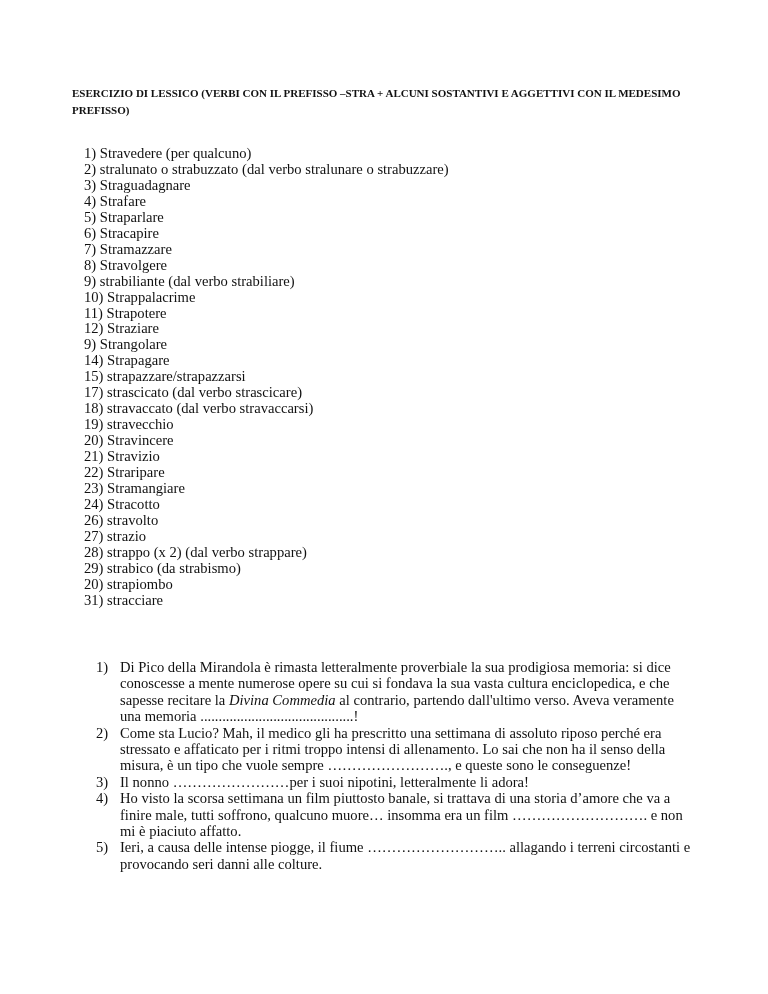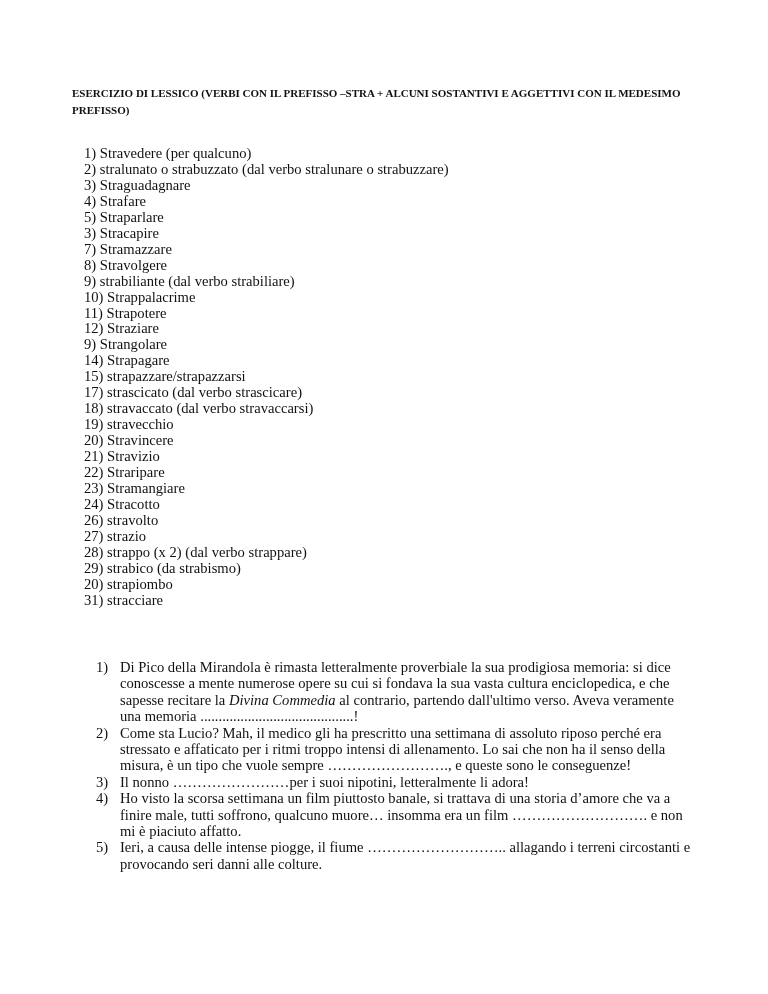--- a/index.html
+++ b/index.html
@@ -78,21 +78,21 @@
 <div class="page">
 
   <h1 class="title">ESERCIZIO DI LESSICO (VERBI CON IL PREFISSO –STRA + ALCUNI SOSTANTIVI E AGGETTIVI CON IL MEDESIMO PREFISSO)</h1>
 
   <ul class="vocab-list">
     <li>1) Stravedere (per qualcuno)</li>
     <li>2) stralunato o strabuzzato (dal verbo stralunare o strabuzzare)</li>
     <li>3) Straguadagnare</li>
     <li>4) Strafare</li>
     <li>5) Straparlare</li>
-    <li>3) Stracapire</li>
+    <li>6) Stracapire</li>
     <li>7) Stramazzare</li>
     <li>8) Stravolgere</li>
     <li>9) strabiliante (dal verbo strabiliare)</li>
     <li>10) Strappalacrime</li>
     <li>11) Strapotere</li>
     <li>12) Straziare</li>
     <li>9) Strangolare</li>
     <li>14) Strapagare</li>
     <li>15) strapazzare/strapazzarsi</li>
     <li>17) strascicato (dal verbo strascicare)</li>

